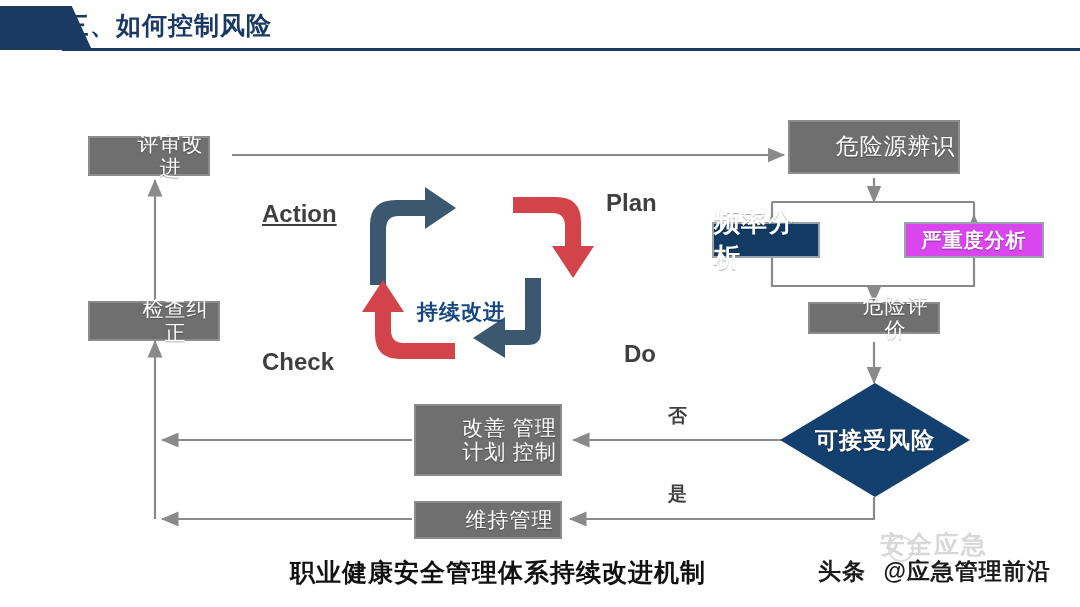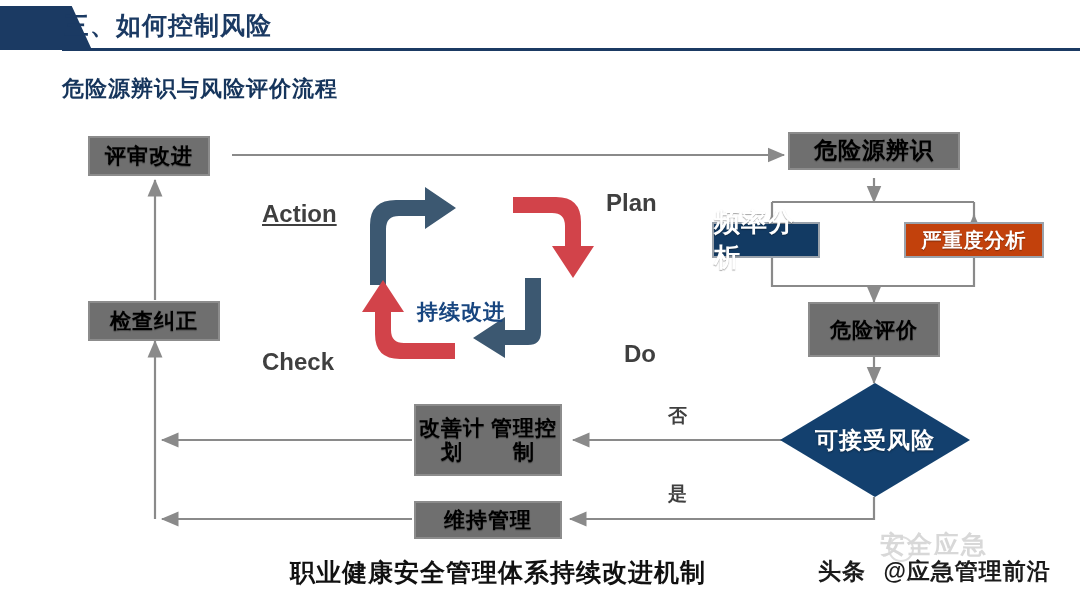--- a/index.html
+++ b/index.html
@@ -28,33 +28,34 @@
   }
   .sub-title{
     position:absolute;left:62px;top:74px;
     font-size:22px;font-weight:bold;color:#16355c;
     letter-spacing:1px;white-space:nowrap;
   }
 
   
   .gbox{
     position:absolute;background:#6f6f6f;border:2px solid #8c8c8c;
-    color:#000000;font-weight:bold;display:flex;align-items:center;
+    color:#ffffff;font-weight:normal;display:flex;align-items:center;
     justify-content:center;text-align:center;line-height:1.12;
     box-sizing:border-box;letter-spacing:1px;
     text-shadow:0 1px 1px rgba(0,0,0,.35);
+    padding-left:43px;
   }
   .nbox{
     position:absolute;background:#123a63;border:2px solid #9aa2ab;
     color:#fff;font-weight:bold;display:flex;align-items:center;
     justify-content:center;box-sizing:border-box;letter-spacing:1px;
     text-shadow:0 1px 1px rgba(0,0,0,.35);
   }
   .rbox{
-    position:absolute;background:#c2410c;border:2px solid #9aa2ab;
+    position:absolute;background:#d946ef;border:2px solid #9aa2ab;
     color:#fff;font-weight:bold;display:flex;align-items:center;
     justify-content:center;box-sizing:border-box;letter-spacing:1px;
     text-shadow:0 1px 1px rgba(0,0,0,.35);
   }
 
   
   .diamond-wrap{position:absolute;}
   .diamond-shape{
     position:absolute;inset:0;background:#13406e;
     clip-path:polygon(50% 0,100% 50%,50% 100%,0 50%);
@@ -103,21 +104,20 @@
            pointer-events:none;}
 </style>
 </head>
 <body>
 
 <div id="slide">
 
   <div class="hdr-shape"></div>
   <div class="hdr-title">三、如何控制风险</div>
   <div class="hdr-rule"></div>
-  <div class="sub-title">危险源辨识与风险评价流程</div>
 
   <svg class="flow" viewBox="0 0 1080 607">
     <defs>
       <marker id="ah" markerWidth="9" markerHeight="9" refX="7.5" refY="4" orient="auto" markerUnits="strokeWidth">
         <path d="M0,0.6 L8,4 L0,7.4 Z" fill="#8a8a8a"></path>
       </marker>
     </defs>
     <g stroke="#8a8a8a" stroke-width="2.2" fill="none" marker-end="url(#ah)">
 
       <path d="M232,155 L784,155"></path>
@@ -176,27 +176,27 @@
   <div class="pd-word" style="left:262px;top:200px;text-decoration:underline;">Action</div>
   <div class="pd-word" style="left:606px;top:189px;">Plan</div>
   <div class="pd-word" style="left:262px;top:348px;">Check</div>
   <div class="pd-word" style="left:624px;top:340px;">Do</div>
   <div class="pd-center" style="left:417px;top:253px;">持续改进</div>
 
   <div class="gbox" style="left:88px;top:136px;width:122px;height:40px;font-size:21px;">评审改进</div>
 
   <div class="gbox" style="left:88px;top:301px;width:132px;height:40px;font-size:21px;">检查纠正</div>
 
-  <div class="gbox" style="left:788px;top:132px;width:172px;height:38px;font-size:23px;text-align:center;">危险源辨识</div>
+  <div class="gbox" style="left:788px;top:120px;width:172px;height:54px;font-size:23px;text-align:center;">危险源辨识</div>
 
   <div class="nbox" style="left:712px;top:222px;width:108px;height:36px;font-size:26px;">频率分析</div>
 
   <div class="rbox" style="left:904px;top:222px;width:140px;height:36px;font-size:20px;">严重度分析</div>
 
-  <div class="gbox" style="left:808px;top:302px;width:132px;height:55px;font-size:21px;">危险评价</div>
+  <div class="gbox" style="left:808px;top:302px;width:132px;height:32px;font-size:21px;">危险评价</div>
 
   <div class="gbox" style="left:414px;top:404px;width:148px;height:72px;font-size:21px;flex-direction:row;">
     <span>改善计划</span>
     <span>管理控制</span>
   </div>
 
   <div class="gbox" style="left:414px;top:501px;width:148px;height:38px;font-size:21px;">维持管理</div>
 
   <div class="diamond-wrap" style="left:780px;top:383px;width:190px;height:114px;">
     <div class="diamond-shape"></div>

